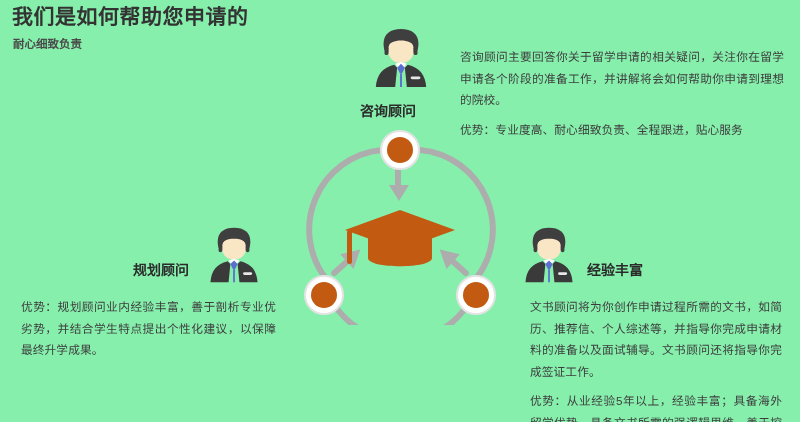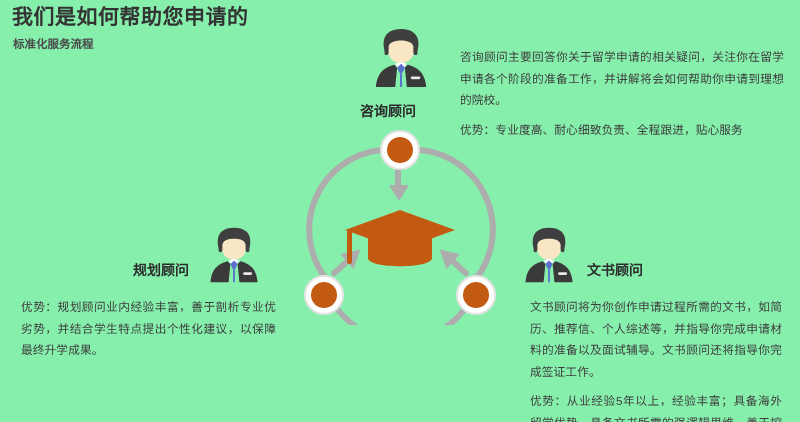--- a/index.html
+++ b/index.html
@@ -79,21 +79,21 @@
   .desc-top   { left: 452px; top: 38px;  width: 340px; }
   .desc-left  { left: 13px;  top: 288px; width: 271px; }
   .desc-right { left: 522px; top: 288px; width: 268px; }
 </style>
 </head>
 <body>
 
 <div id="page">
 
   <div class="page-title">我们是如何帮助您申请的</div>
-  <div class="page-subtitle">标准化服务流程</div>
+  <div class="page-subtitle">耐心细致负责</div>
 
   <div class="diagram">
     <svg width="220" height="200" viewBox="0 0 220 200" xmlns="http://www.w3.org/2000/svg">
 
       <g fill="none" stroke="#ADADAD" stroke-width="6" stroke-linecap="round">
 
         <path d="M 92,25 A 80,80 0 0 0 37,155"></path>
 
         <path d="M 130,25 A 80,80 0 0 1 185,155"></path>
 
@@ -181,21 +181,21 @@
       <path d="M25 39 C13 42 7 49 6 62 L26 62 L28 42 Z" fill="#3A3A3A"></path>
       <path d="M39 39 C51 42 57 49 58 62 L38 62 L36 42 Z" fill="#3A3A3A"></path>
       <polygon points="32,38 36,42 33,48 31,48 28,42" fill="#5C6FD0"></polygon>
       <polygon points="31,48 33,48 33,62 31,62" fill="#5C6FD0"></polygon>
       <rect x="42" y="51" width="10" height="3" rx="1.5" fill="#E8E8E8"></rect>
     </svg>
   </div>
 
   <div class="role-label role-label-top">咨询顾问</div>
   <div class="role-label role-label-left">规划顾问</div>
-  <div class="role-label role-label-right">文书顾问</div>
+  <div class="role-label role-label-right">经验丰富</div>
 
   <div class="desc desc-top">
     <p class="para">咨询顾问主要回答你关于留学申请的相关疑问，关注你在留学申请各个阶段的准备工作，并讲解将会如何帮助你申请到理想的院校。</p>
     <p>优势：专业度高、耐心细致负责、全程跟进，贴心服务</p>
   </div>
 
   <div class="desc desc-left">
     <p>优势：规划顾问业内经验丰富，善于剖析专业优劣势，并结合学生特点提出个性化建议，以保障最终升学成果。</p>
   </div>
 

